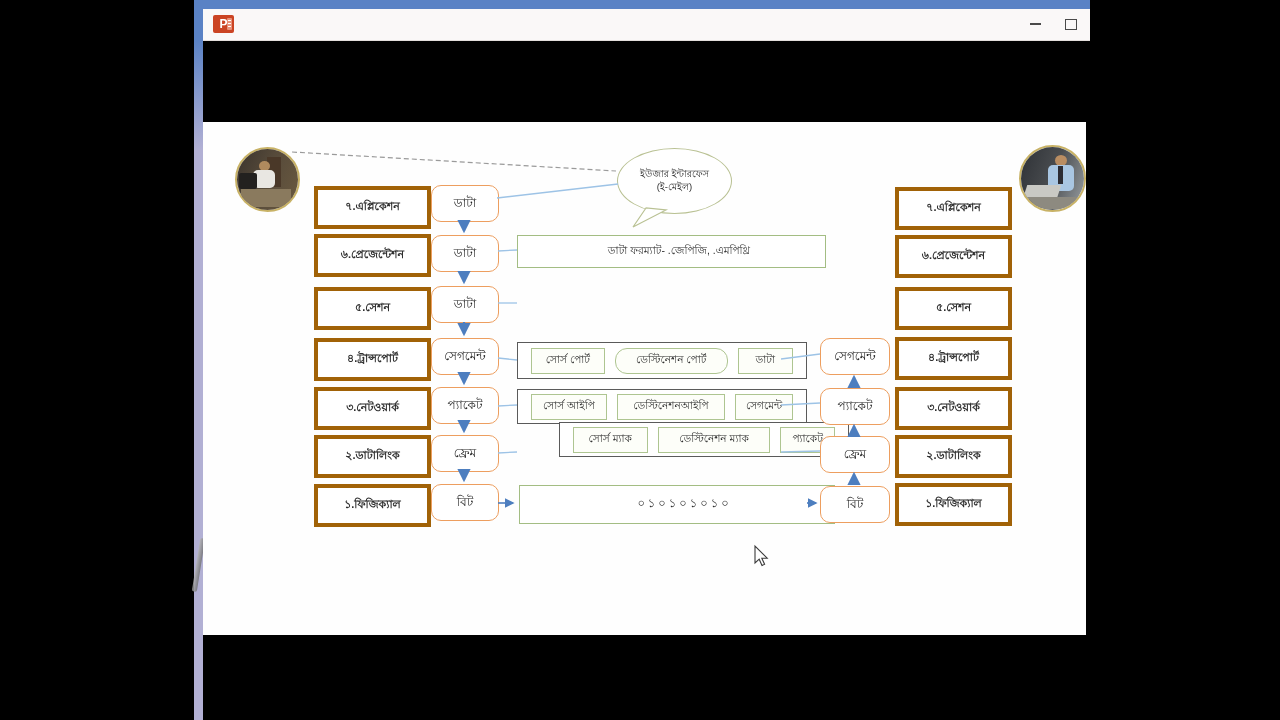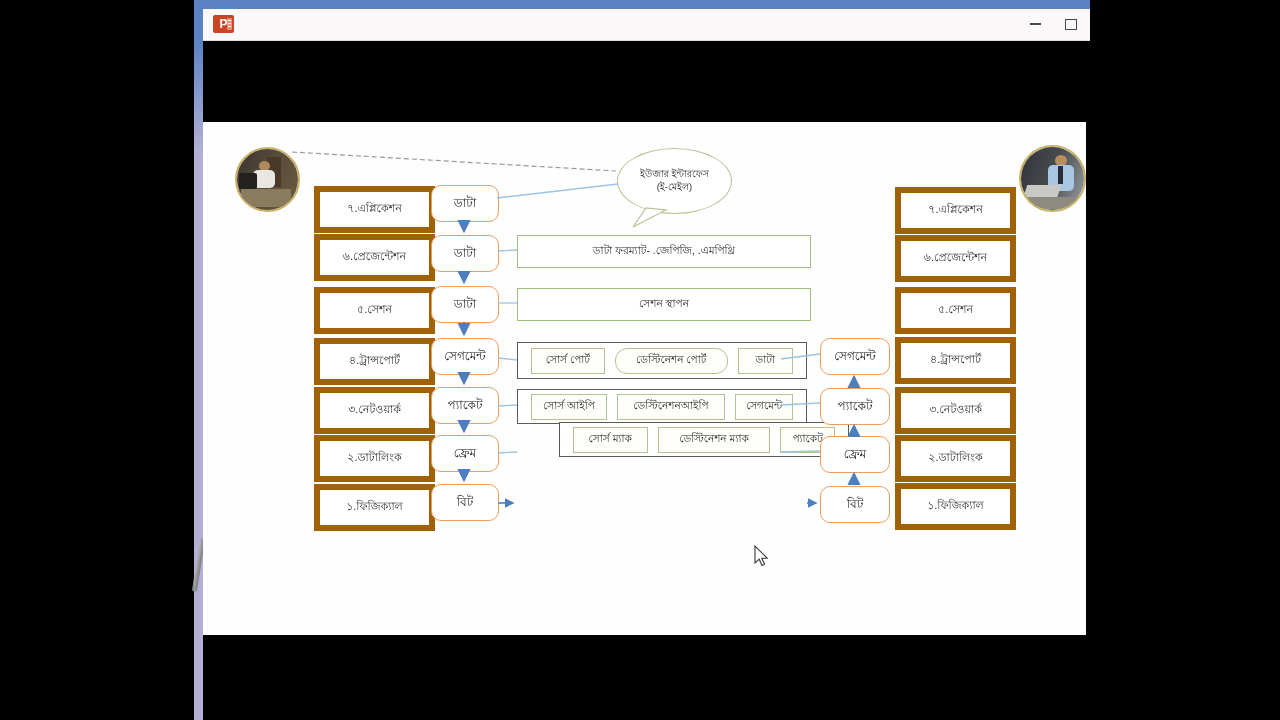--- a/index.html
+++ b/index.html
@@ -33,31 +33,31 @@
     flex:1;text-align:center;font-size:11.5px;color:#3f3f3f;letter-spacing:.2px;
   }
   .win-btn{position:absolute;top:3px;width:26px;height:24px;display:flex;align-items:center;justify-content:center;cursor:default;}
   .btn-min{right:42px;}
   .btn-max{right:6px;}
   .glyph-min{width:11px;height:2px;background:#4a4a4a;}
   .glyph-max{width:10px;height:9px;border:1.6px solid #4a4a4a;background:transparent;}
   
   .slide{position:absolute;left:203px;top:122px;width:883px;height:513px;background:#fefefe;}
   .gbox{
-    position:absolute;width:109px;height:35px;border:6px solid #a16207;background:#fff;
-    display:flex;align-items:center;justify-content:center;font-size:11px;color:#2f2f2f;
+    position:absolute;width:109px;height:35px;border:4px solid #a16207;background:#fff;
+    display:flex;align-items:center;justify-content:center;font-size:11px;color:#2f2f2f;font-weight:bold;
   }
   .obox{
     position:absolute;width:66px;height:35px;border:1.6px solid #ed9e5f;border-radius:10px;background:#fff;
     display:flex;align-items:center;justify-content:center;font-size:12px;color:#222;
   }
   .obox.right{width:68px;}
   .wbox{
     position:absolute;border:1px solid #a3bd83;background:#fff;
-    display:flex;align-items:center;justify-content:center;font-size:10.5px;color:#2f2f2f;
+    display:flex;align-items:center;justify-content:center;font-size:10.5px;color:#2f2f2f;padding-left:15px;
   }
   .grpbox{
     position:absolute;border:1.4px solid #5a5a5a;background:#fff;
     display:flex;align-items:center;padding:0 13px;gap:10px;
   }
   .ibox{
     border:1px solid #aec591;background:#fdfef9;height:24px;
     display:flex;align-items:center;justify-content:center;font-size:10.5px;color:#2f2f2f;
   }
   .binary{letter-spacing:3px;font-size:11.5px;}
@@ -130,38 +130,38 @@
 
   <div class="obox" style="left:228px;top:63px;">ডাটা</div>
   <div class="obox" style="left:228px;top:113px;">ডাটা</div>
   <div class="obox" style="left:228px;top:164px;">ডাটা</div>
   <div class="obox" style="left:228px;top:216px;">সেগমেন্ট</div>
   <div class="obox" style="left:228px;top:265px;">প্যাকেট</div>
   <div class="obox" style="left:228px;top:313px;">ফ্রেম</div>
   <div class="obox" style="left:228px;top:362px;">বিট</div>
 
   <div class="wbox" style="left:314px;top:113px;width:292px;height:31px;">ডাটা ফরম্যাট- .জেপিজি, .এমপিথ্রি</div>
-  <div class="wbox" style="left:314px;top:166px;width:292px;height:31px;">সেশন স্থাপন</div>
 
   <div class="grpbox" style="left:314px;top:220px;width:262px;height:35px;">
     <div class="ibox" style="width:78px;">সোর্স পোর্ট</div>
     <div class="ibox" style="width:120px;border-radius:12px;">ডেস্টিনেশন পোর্ট</div>
     <div class="ibox" style="width:58px;">ডাটা</div>
   </div>
   <div class="grpbox" style="left:314px;top:267px;width:262px;height:33px;">
     <div class="ibox" style="width:82px;text-align:right;">সোর্স আইপি</div>
     <div class="ibox" style="width:118px;">ডেস্টিনেশনআইপি</div>
     <div class="ibox" style="width:62px;">সেগমেন্ট</div>
   </div>
   <div class="grpbox" style="left:314px;top:300px;width:262px;height:33px;margin-left:42px;">
     <div class="ibox" style="width:80px;">সোর্স ম্যাক</div>
     <div class="ibox" style="width:122px;">ডেস্টিনেশন ম্যাক</div>
     <div class="ibox" style="width:58px;">প্যাকেট</div>
   </div>
 
+  <div class="wbox binary" style="left:316px;top:363px;width:299px;height:37px;">০১০১০১০১০</div>
 
   <div class="obox right" style="left:617px;top:216px;">সেগমেন্ট</div>
   <div class="obox right" style="left:617px;top:266px;">প্যাকেট</div>
   <div class="obox right" style="left:617px;top:314px;">ফ্রেম</div>
   <div class="obox right" style="left:617px;top:364px;">বিট</div>
 
   <div class="gbox" style="left:692px;top:65px;">৭.এপ্লিকেশন</div>
   <div class="gbox" style="left:692px;top:113px;">৬.প্রেজেন্টেশন</div>
   <div class="gbox" style="left:692px;top:165px;">৫.সেশন</div>
   <div class="gbox" style="left:692px;top:215px;">৪.ট্রান্সপোর্ট</div>

